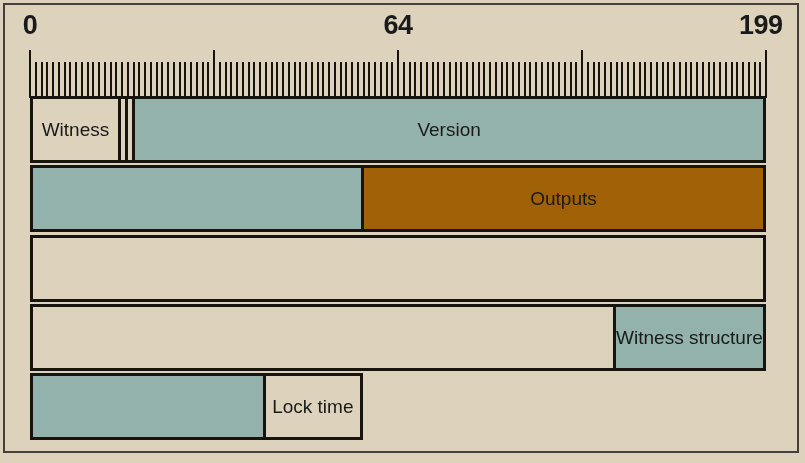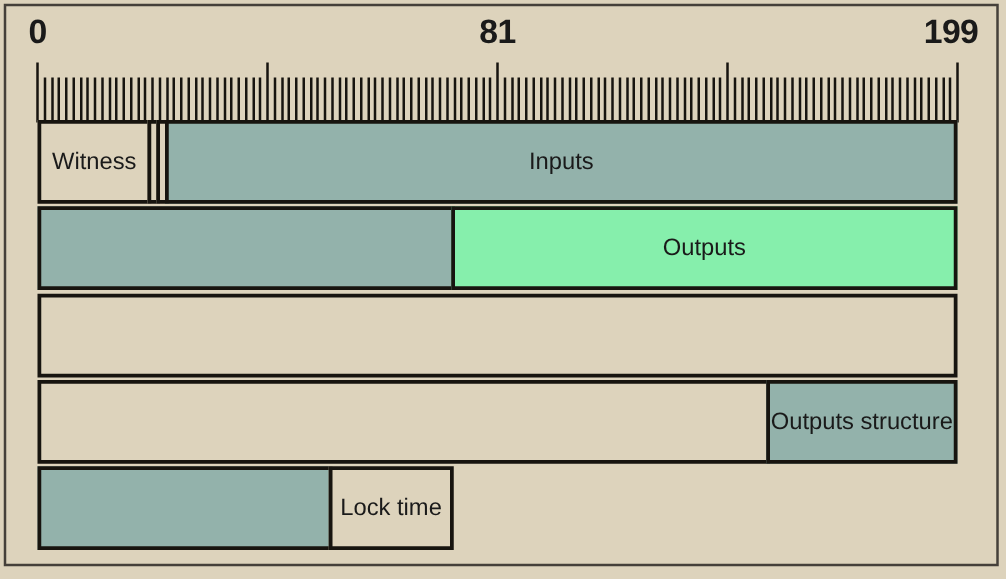--- a/index.html
+++ b/index.html
@@ -185,39 +185,39 @@
       <div class="tick minor" style="left: 719px;"></div>
       <div class="tick minor" style="left: 724.75px;"></div>
       <div class="tick minor" style="left: 730.5px;"></div>
       <div class="tick minor" style="left: 736.25px;"></div>
       <div class="tick minor" style="left: 742px;"></div>
       <div class="tick minor" style="left: 747.75px;"></div>
       <div class="tick minor" style="left: 753.5px;"></div>
       <div class="tick minor" style="left: 759.25px;"></div>
       <div class="tick major" style="left: 765px;"></div>
       <div class="ruler-label" style="left: 30px;">0</div>
-      <div class="ruler-label" style="left: 398px;">81</div>
+      <div class="ruler-label" style="left: 398px;">64</div>
       <div class="ruler-label" style="left: 766px; transform: translateX(-62%);">199</div>
     </div>
   <div id="rows">
       <div class="segment" style="left: 30px; width: 90.85px; top: 96px; height: 67px; background: rgb(221, 211, 188);">
         <span class="seg-label">Witness</span>
       </div>
       <div class="segment" style="left: 117.85px; width: 9.9px; top: 96px; height: 67px; background: rgb(221, 211, 188);"></div>
       <div class="segment" style="left: 124.75px; width: 10.475px; top: 96px; height: 67px; background: rgb(221, 211, 188);"></div>
       <div class="segment" style="left: 132.225px; width: 633.775px; top: 96px; height: 67px; background: rgb(147, 178, 171);">
-        <span class="seg-label">Inputs</span>
+        <span class="seg-label">Version</span>
       </div>
       <div class="segment" style="left: 30px; width: 334.075px; top: 165px; height: 67px; background: rgb(147, 178, 171);"></div>
-      <div class="segment" style="left: 361.075px; width: 404.925px; top: 165px; height: 67px; background: #86efac;">
+      <div class="segment" style="left: 361.075px; width: 404.925px; top: 165px; height: 67px; background: #a16207;">
         <span class="seg-label">Outputs</span>
       </div>
       <div class="segment" style="left: 30px; width: 736px; top: 235px; height: 67px; background: rgb(221, 211, 188);"></div>
       <div class="segment" style="left: 30px; width: 585.925px; top: 304px; height: 67px; background: rgb(221, 211, 188);"></div>
       <div class="segment" style="left: 612.925px; width: 153.075px; top: 304px; height: 67px; background: rgb(147, 178, 171);">
-        <span class="seg-label">Outputs structure</span>
+        <span class="seg-label">Witness structure</span>
       </div>
       <div class="segment" style="left: 30px; width: 235.75px; top: 373px; height: 67px; background: rgb(147, 178, 171);"></div>
       <div class="segment" style="left: 262.75px; width: 100.175px; top: 373px; height: 67px; background: rgb(221, 211, 188);">
         <span class="seg-label">Lock time</span>
       </div>
     </div>
 </div>
 
 </body></html>

